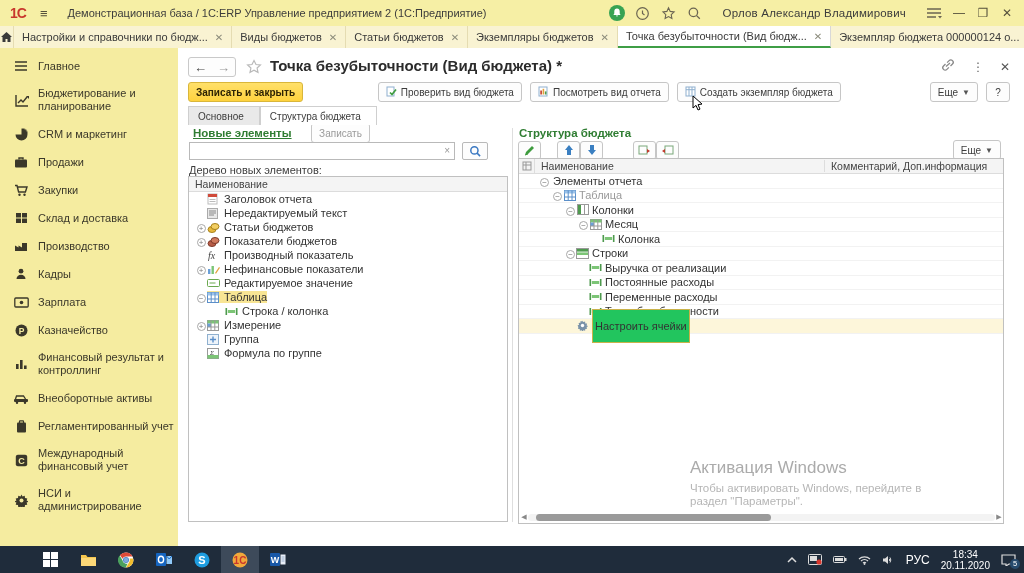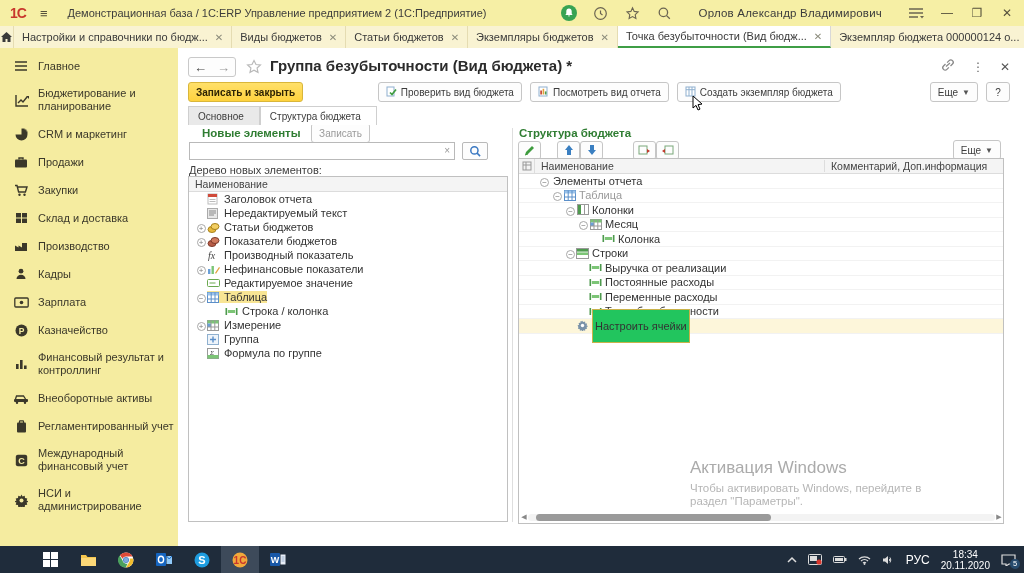--- a/index.html
+++ b/index.html
@@ -5,21 +5,21 @@
 * { margin:0; padding:0; box-sizing:border-box; }
 html,body { width:1024px; height:573px; overflow:hidden; }
 body { font-family:"Liberation Sans", sans-serif; background:#fff; }
 .screen { position:relative; width:1024px; height:573px; }
 
 
 .titlebar { position:absolute; top:0; left:0; width:1024px; height:26px; background:#f6efa5; display:flex; align-items:center; font-size:11px; color:#3c3c3c; }
 .logo1c { margin-left:10px; color:#c8372d; font-weight:bold; font-size:14px; letter-spacing:-1px; }
 .burger { margin-left:14px; color:#55503c; font-size:13px; }
 .tb-title { margin-left:20px; }
-.tb-right { margin-left:auto; display:flex; align-items:center; gap:16px; margin-right:10px; }
+.tb-right { margin-left:auto; display:flex; align-items:center; gap:10px; margin-right:10px; }
 .tb-right .ic { width:16px; height:16px; display:flex; align-items:center; justify-content:center; }
 .tb-user { font-size:11.5px; padding:0 10px; letter-spacing:0.2px; }
 .winbtn { color:#55503c; font-size:12px; width:14px; text-align:center; }
 
 
 .tabbar { position:absolute; top:26px; left:0; width:1024px; height:22px; background:#f9f3d2; display:flex; font-size:11px; color:#3a3a3a; align-items:stretch; }
 .home { width:28px; display:flex; align-items:center; justify-content:center; border-right:1px solid #e5dcb2; }
 .tab { display:flex; align-items:center; padding:0 8px; border-right:1px solid #e5dcb2; white-space:nowrap; }
 .tab .x { margin-left:7px; color:#8a8a7a; font-size:10px; }
 .tab.active { background:#fff; border-bottom:2px solid #3f9e46; border-right:1px solid #d8d8d8; }
@@ -333,21 +333,21 @@
         </div>
       </div>
     <div class="main">
       <div class="navgroup">
         <span class="back">←</span>
         <span class="fwd">→</span>
       </div>
       <span class="fav-star"><svg width="16" height="15">
             <path d="M8 1.5l2 4 4.4.5-3.3 3 .9 4.3L8 11.2l-4 2.1.9-4.3-3.3-3L6 5.5z" fill="none" stroke="#b9b9b9" stroke-width="1.2"></path>
           </svg></span>
-      <div class="form-title">Группа безубыточности (Вид бюджета) *</div>
+      <div class="form-title">Точка безубыточности (Вид бюджета) *</div>
       <div class="hdr-icons">
         <span><svg width="16" height="14">
               <path d="M6 8.5L10 5M5.5 6L3.5 8a2.4 2.4 0 003.4 3.4l2-2M10.5 8l2-2A2.4 2.4 0 009.1 2.6l-2 2" fill="none" stroke="#8a8a8a" stroke-width="1.3"></path>
             </svg></span>
         <span style="color:#666;font-size:12px;">⋮</span>
         <span style="color:#555;font-size:12px;">✕</span>
       </div>
       <div class="cmdbar" id="cmdbar">
           <div class="btn primary">
             <span>Записать и закрыть</span>
@@ -384,21 +384,21 @@
             <span>Еще</span>
             <span class="caret">▼</span>
           </div>
         <div class="btn" style="min-width:24px;justify-content:center;">?</div>
       </div>
       <div class="ftabs" id="ftabs">
           <div class="ftab inactive">Основное</div>
           <div class="ftab active">Структура бюджета</div>
         </div>
 
-      <div class="plabel" style="left:24px; top:79px;">Новые элементы</div>
+      <div class="plabel" style="left:15px; top:79px;text-decoration:underline;">Новые элементы</div>
       <div class="search-input">
           <span class="search-x">×</span>
         </div>
       <div class="search-btn">
           <svg width="13" height="13">
             <circle cx="5.4" cy="5.4" r="3.6" fill="none" stroke="#3a78c2" stroke-width="1.5"></circle>
             <path d="M8.1 8.1l3 3" stroke="#3a78c2" stroke-width="1.5"></path>
           </svg>
         </div>
       <div class="tree-caption">Дерево новых элементов:</div>

